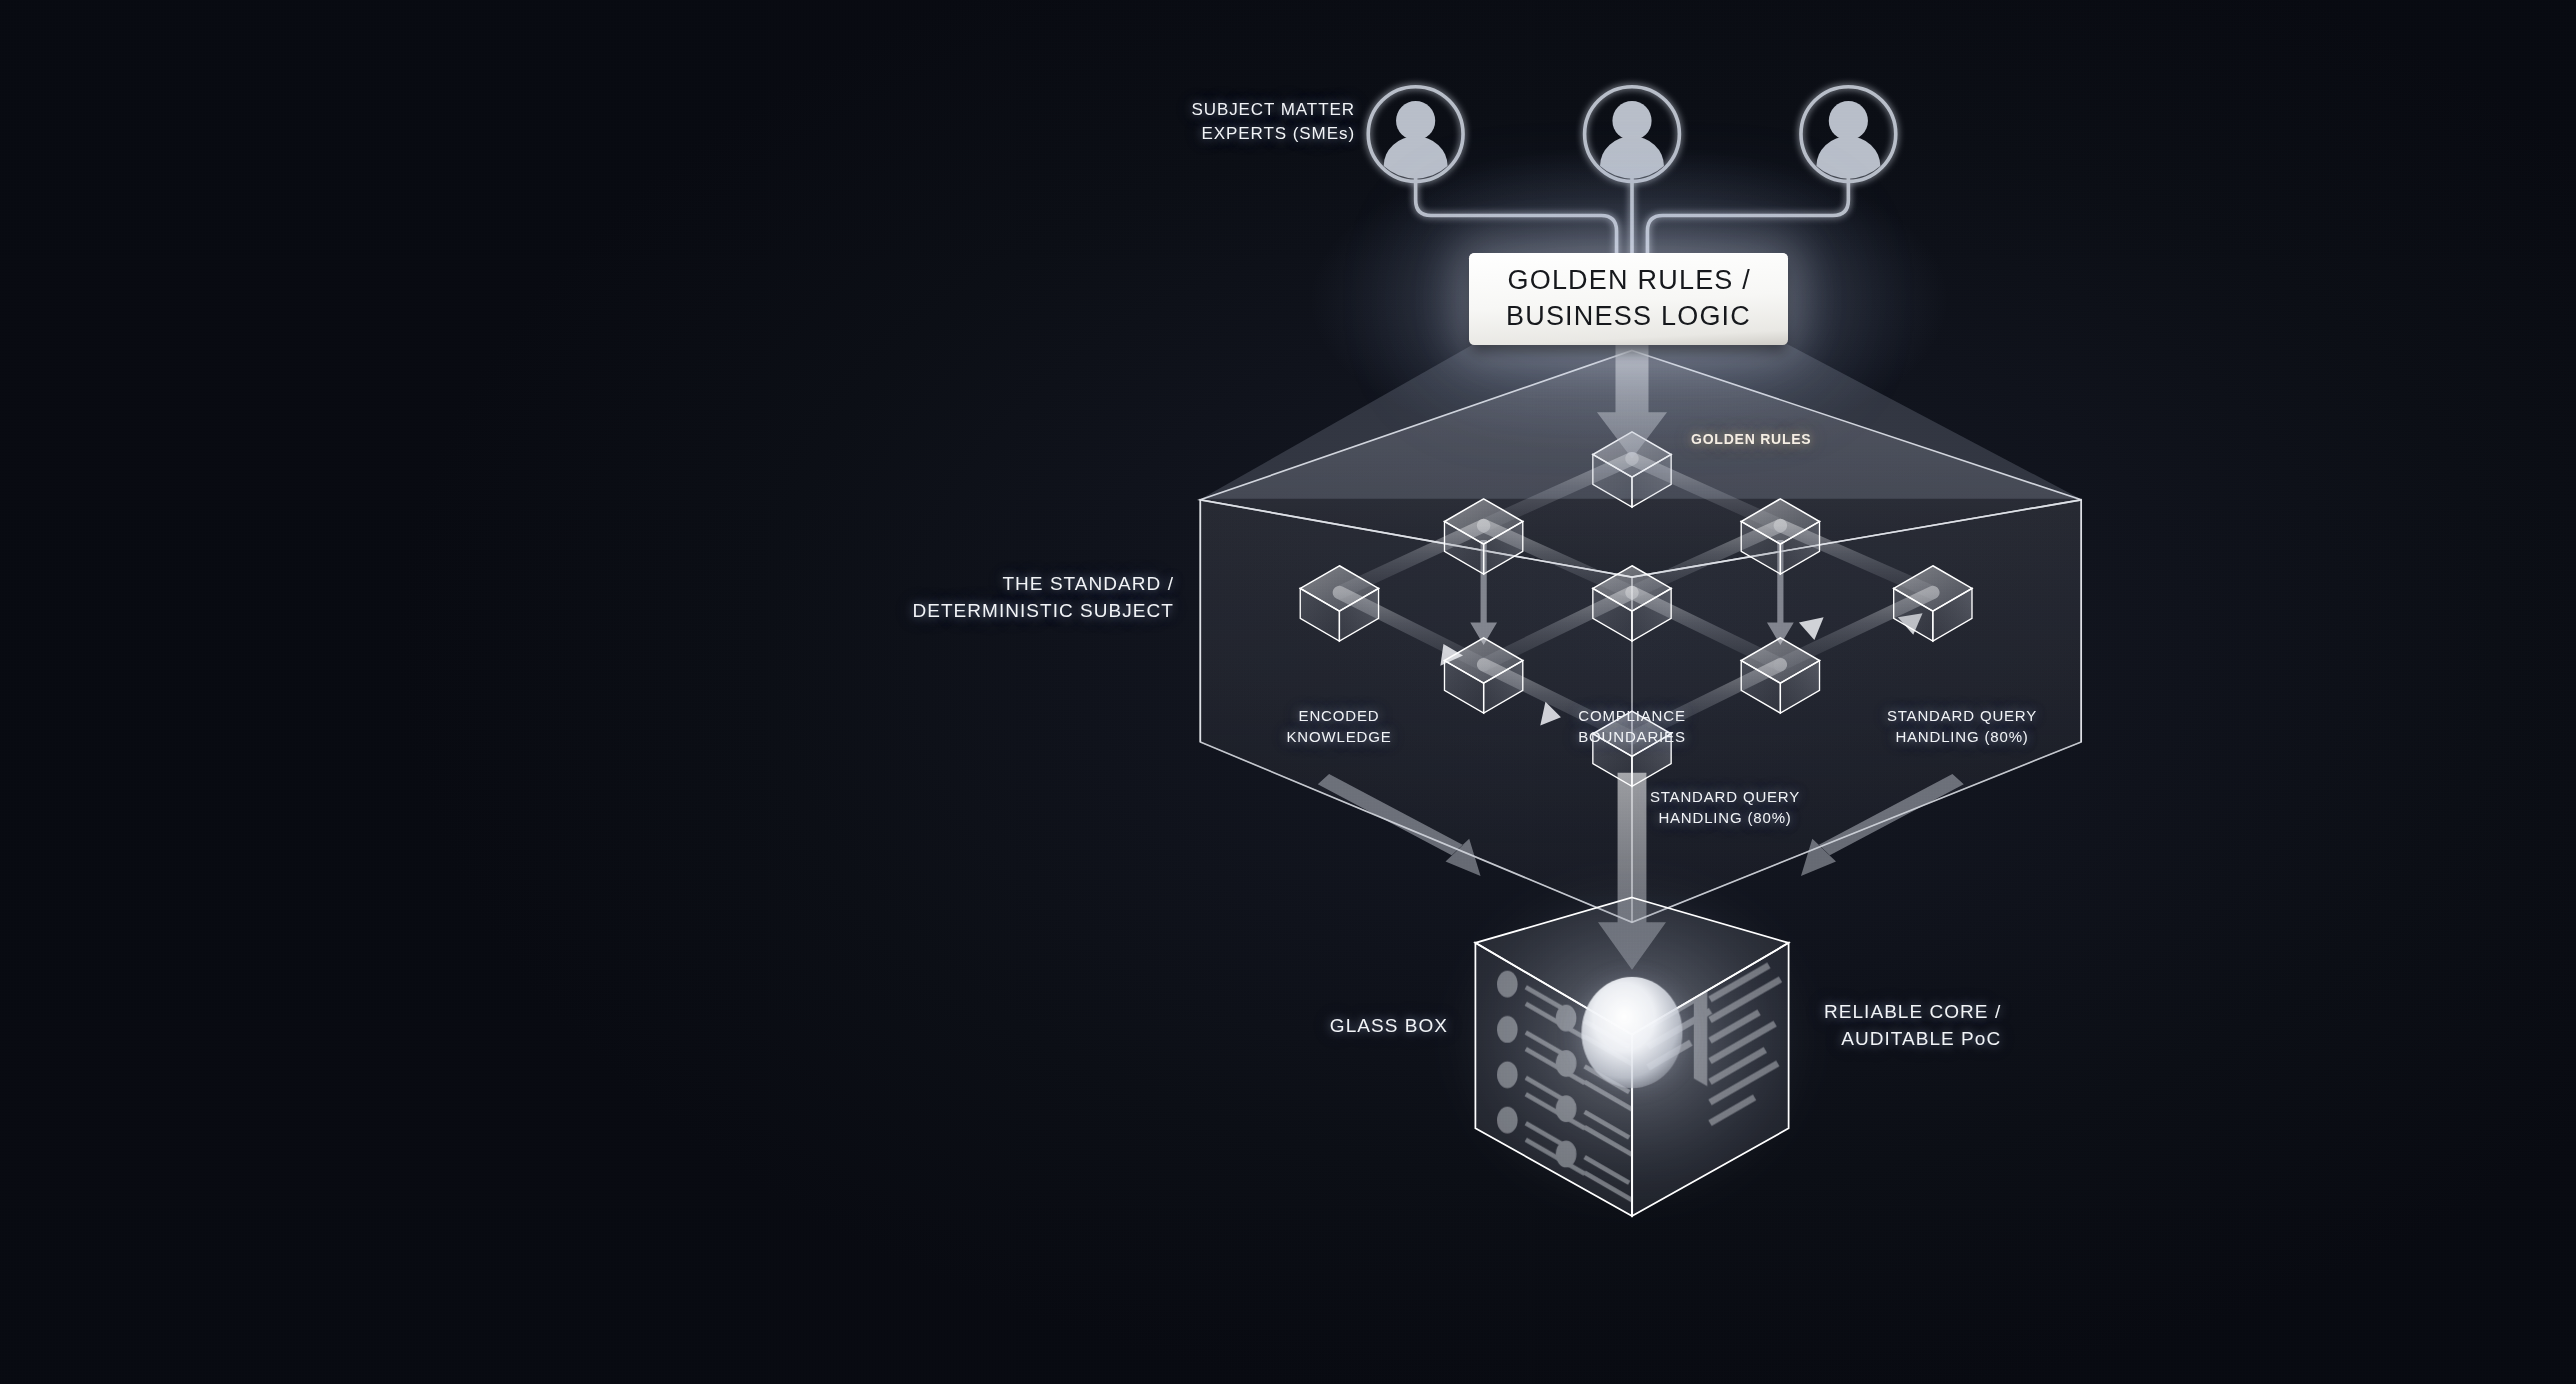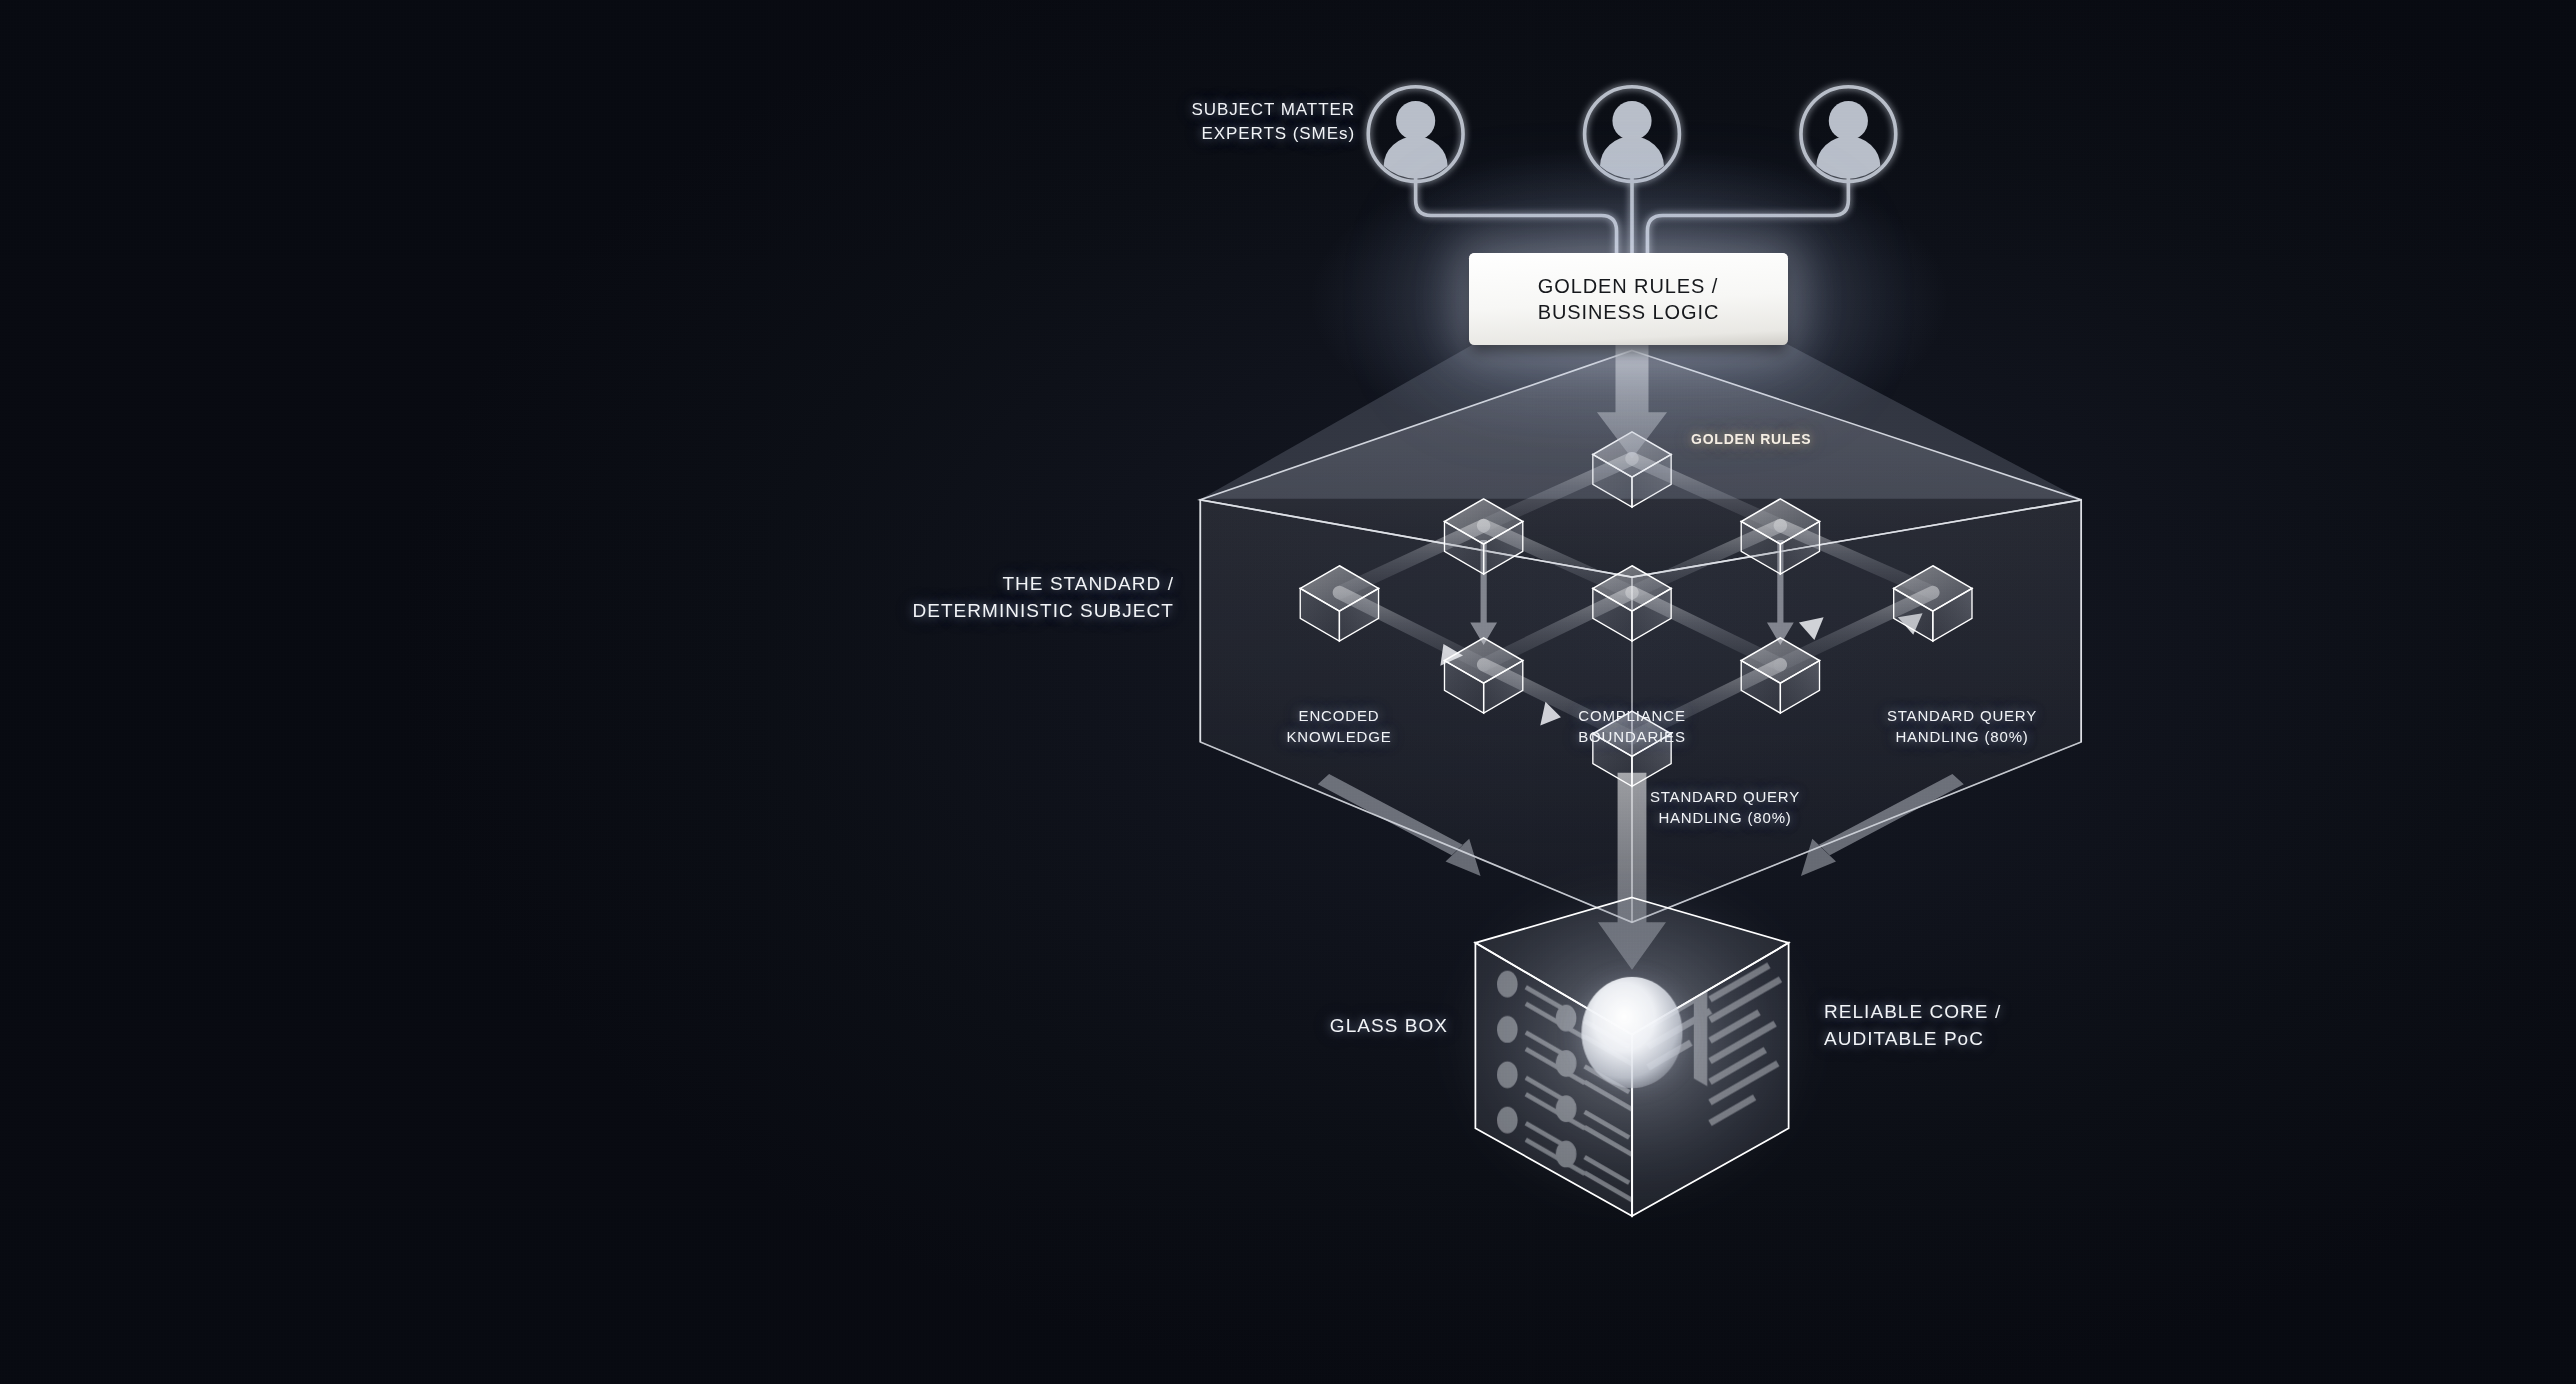--- a/index.html
+++ b/index.html
@@ -36,22 +36,22 @@
   .lbl.c{ text-align:center; }
 
   #grBox{
     position:absolute; left:1469px; top:253px; width:319px; height:92px;
     border-radius:5.2px;
     background:linear-gradient(177deg,#ffffff 0%,#f7f7f5 52%,#e9e8e4 86%,#cfcdc7 100%);
     box-shadow:0 0 46px 13.4px rgba(235,240,255,.22), 0 0 113px 31px rgba(150,175,225,.12),
                0 8.2px 12.4px -3.1px rgba(0,0,0,.75), inset 0 1px 0 rgba(255,255,255,.9);
     display:flex; align-items:center; justify-content:center; z-index:6;
   }
-  #grBox .t{ color:#16181c; font-size:20px; letter-spacing:.045em; line-height:1.32;
-             text-align:left; font-weight:400; text-shadow:none; }
+  #grBox .t{ color:#16181c; font-size:27px; letter-spacing:.045em; line-height:1.32;
+             text-align:right; font-weight:400; text-shadow:none; }
 </style>
 </head>
 <body>
 
 <div id="stage">
 
   <svg id="art" viewBox="0 0 6336 2688">
     <defs>
       <linearGradient id="gFaceTop" x1="0" y1="0" x2="0" y2="1">
         <stop offset="0" stop-color="#6b6d78" stop-opacity=".52"></stop>
@@ -386,19 +386,19 @@
     <div>HANDLING (80%)</div>
   </div>
 
   <div class="lbl s-xs c" style="left:1617px; top:742px; width:216px;">
     <div>STANDARD QUERY</div>
     <div>HANDLING (80%)</div>
   </div>
 
   <div class="lbl s-md r" style="left:1113px; top:1013px; width:335px;">GLASS BOX</div>
 
-  <div class="lbl s-md" style="left:1824px; top:999px;">
+  <div class="lbl s-md" style="left:1824px; top:999px;text-align:right;">
     <div>RELIABLE CORE /</div>
     <div class="dim">AUDITABLE PoC</div>
   </div>
 
 </div>
 
 
 </body></html>

